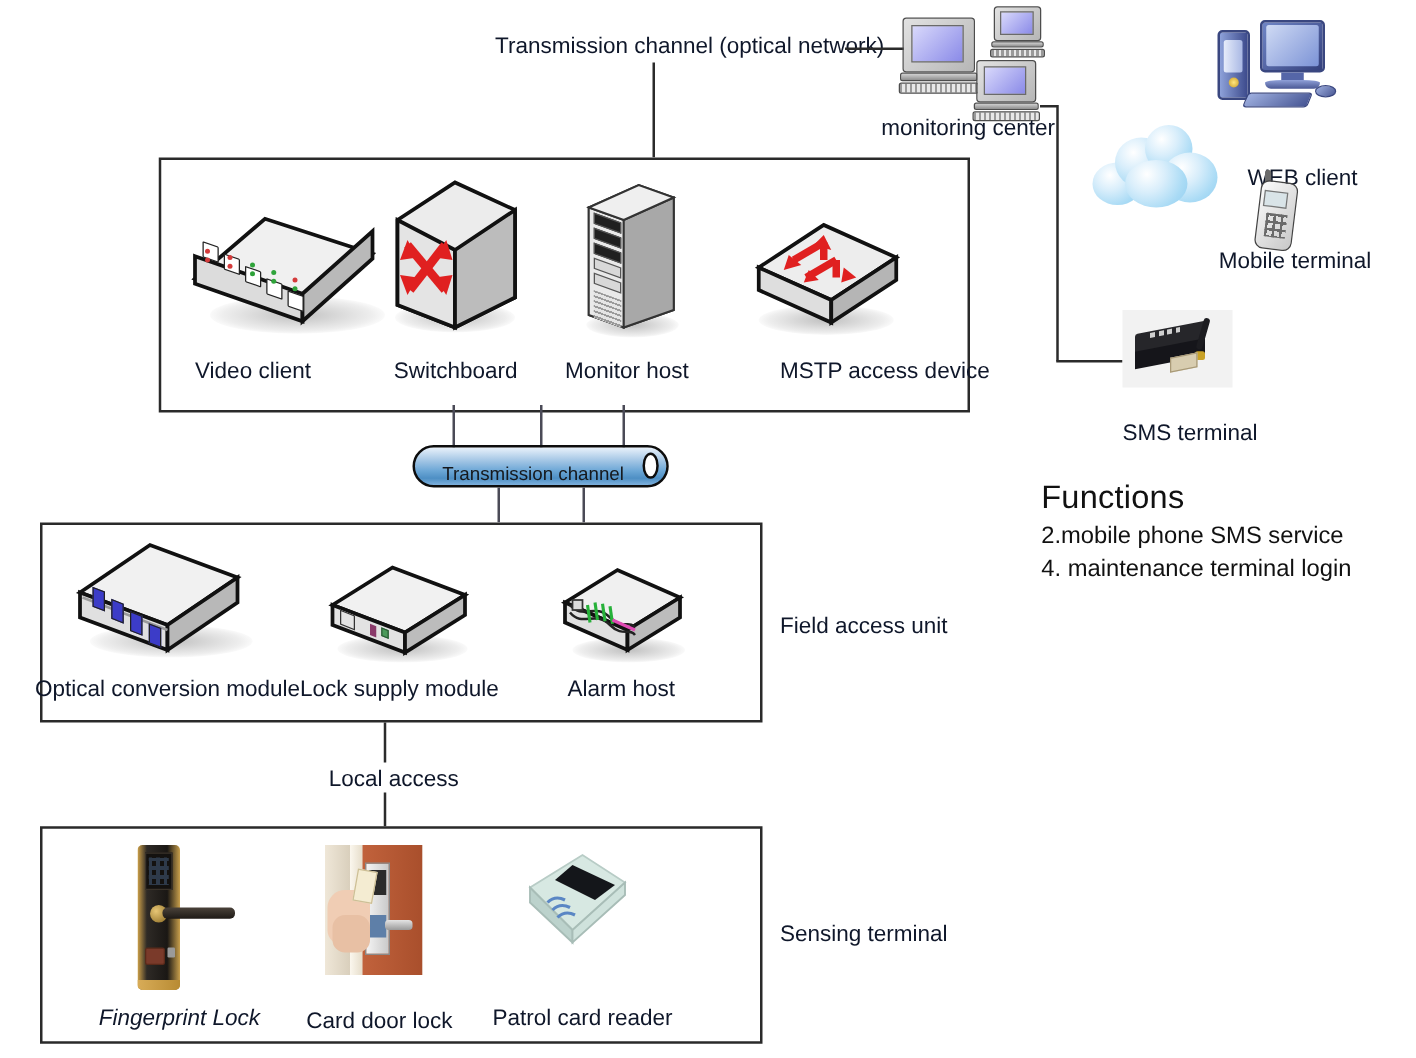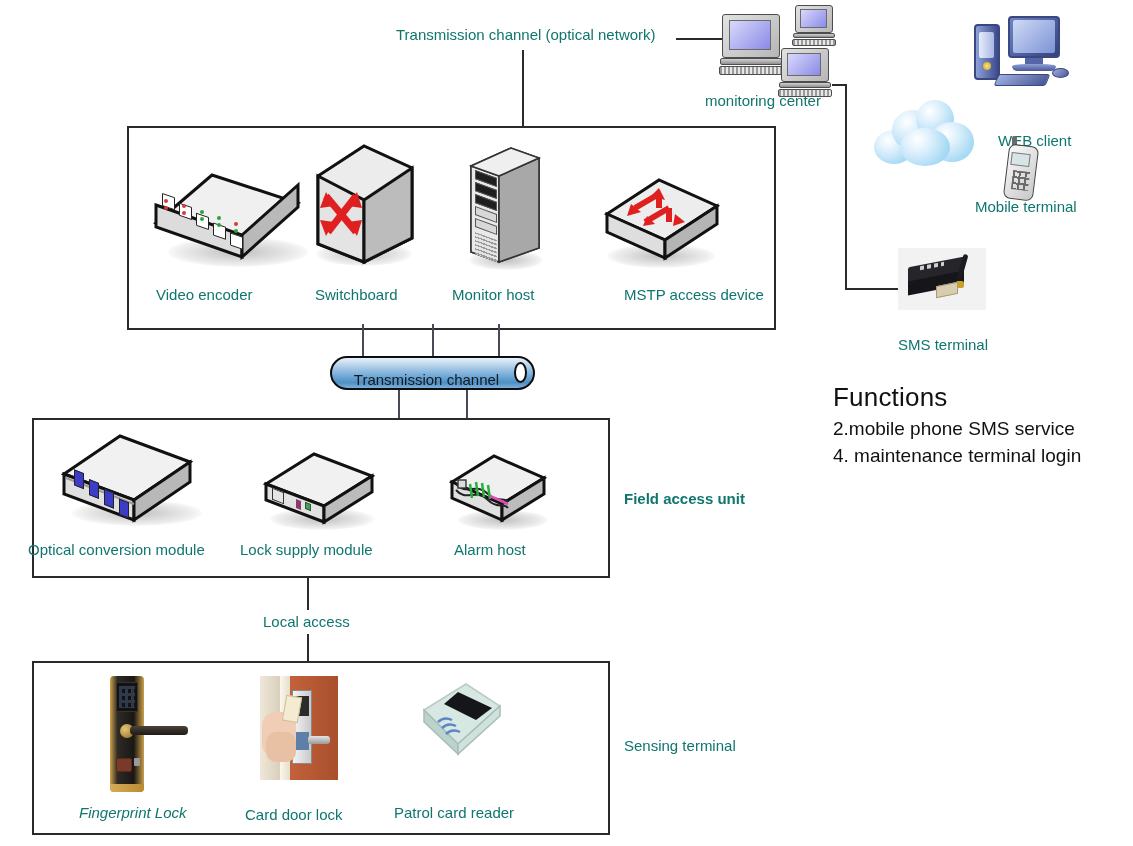--- a/index.html
+++ b/index.html
@@ -10,22 +10,22 @@
   }
   #canvas {
     position: relative;
     width: 1133px;
     height: 846px;
     background: #ffffff;
     overflow: hidden;
   }
   .abs { position: absolute; }
   .lbl {
-    font-size: 15px;
-    color: #0f766e;
+    font-size: 18px;
+    color: #0f172a;
     white-space: nowrap;
     line-height: 1.2;
   }
 
   
   .group-box {
     border: 2px solid #2a2a2a;
     background: #ffffff;
   }
 
@@ -178,21 +178,21 @@
     <div class="abs" style="left:18px; top:43px; width:4px; height:4px; border-radius:50%; background:#d43b3b;"></div>
     <div class="abs" style="left:36px; top:41px; width:4px; height:4px; border-radius:50%; background:#d43b3b;"></div>
     <div class="abs" style="left:36px; top:48px; width:4px; height:4px; border-radius:50%; background:#d43b3b;"></div>
     <div class="abs" style="left:54px; top:47px; width:4px; height:4px; border-radius:50%; background:#2fa33a;"></div>
     <div class="abs" style="left:54px; top:54px; width:4px; height:4px; border-radius:50%; background:#2fa33a;"></div>
     <div class="abs" style="left:71px; top:53px; width:4px; height:4px; border-radius:50%; background:#2fa33a;"></div>
     <div class="abs" style="left:71px; top:60px; width:4px; height:4px; border-radius:50%; background:#2fa33a;"></div>
     <div class="abs" style="left:88px; top:59px; width:4px; height:4px; border-radius:50%; background:#d43b3b;"></div>
     <div class="abs" style="left:88px; top:66px; width:4px; height:4px; border-radius:50%; background:#2fa33a;"></div>
   </div>
-  <div class="abs lbl" style="left:156px; top:286px;">Video encoder</div>
+  <div class="abs lbl" style="left:156px; top:286px;">Video client</div>
 
   <div class="abs" style="left:312px; top:140px; width:112px; height:130px;">
     <div class="shadow" style="left:4px; top:102px; width:96px; height:24px;"></div>
     <svg width="112" height="130" style="position:absolute; left:0; top:0;">
       <polygon points="6,36 52,6 100,28 100,98 52,122 6,104" fill="#ececec" stroke="#111" stroke-width="3"></polygon>
       <polygon points="6,36 52,60 52,122 6,104" fill="#e4e4e4" stroke="#111" stroke-width="3"></polygon>
       <polygon points="52,60 100,28 100,98 52,122" fill="#bcbcbc" stroke="#111" stroke-width="3"></polygon>
 
       <g stroke="#e02020" stroke-width="7" fill="none" stroke-linecap="butt">
         <path d="M14,56 L44,92"></path>
@@ -255,21 +255,21 @@
     <div class="cylinder">
       <span class="cyl-text">Transmission channel</span>
     </div>
     <div class="cyl-cap"></div>
   </div>
 
   <div class="abs vline" style="left:398px; top:390px; height:28px;"></div>
   <div class="abs vline" style="left:466px; top:390px; height:28px;"></div>
 
   <div class="abs group-box" style="left:32px; top:418px; width:578px; height:160px;"></div>
-  <div class="abs lbl" style="left:624px; top:490px;font-weight:bold;">Field access unit</div>
+  <div class="abs lbl" style="left:624px; top:490px;">Field access unit</div>
 
   <div class="abs" style="left:56px; top:432px; width:148px; height:96px;">
     <div class="shadow" style="left:16px; top:68px; width:130px; height:26px;"></div>
     <svg width="148" height="96" style="position:absolute; left:0; top:0;">
       <polygon points="8,42 64,4 134,30 78,68" fill="#f1f1f1" stroke="#111" stroke-width="3"></polygon>
       <polygon points="8,42 78,68 78,88 8,62" fill="#e0e0e0" stroke="#111" stroke-width="3"></polygon>
       <polygon points="78,68 134,30 134,50 78,88" fill="#b8b8b8" stroke="#111" stroke-width="3"></polygon>
       <line x1="10" y1="46" x2="78" y2="72" stroke="#9a9a9a" stroke-width="2"></line>
     </svg>
     <div class="abs" style="left:18px; top:48px; width:66px; height:30px; transform:skewY(21deg);">

